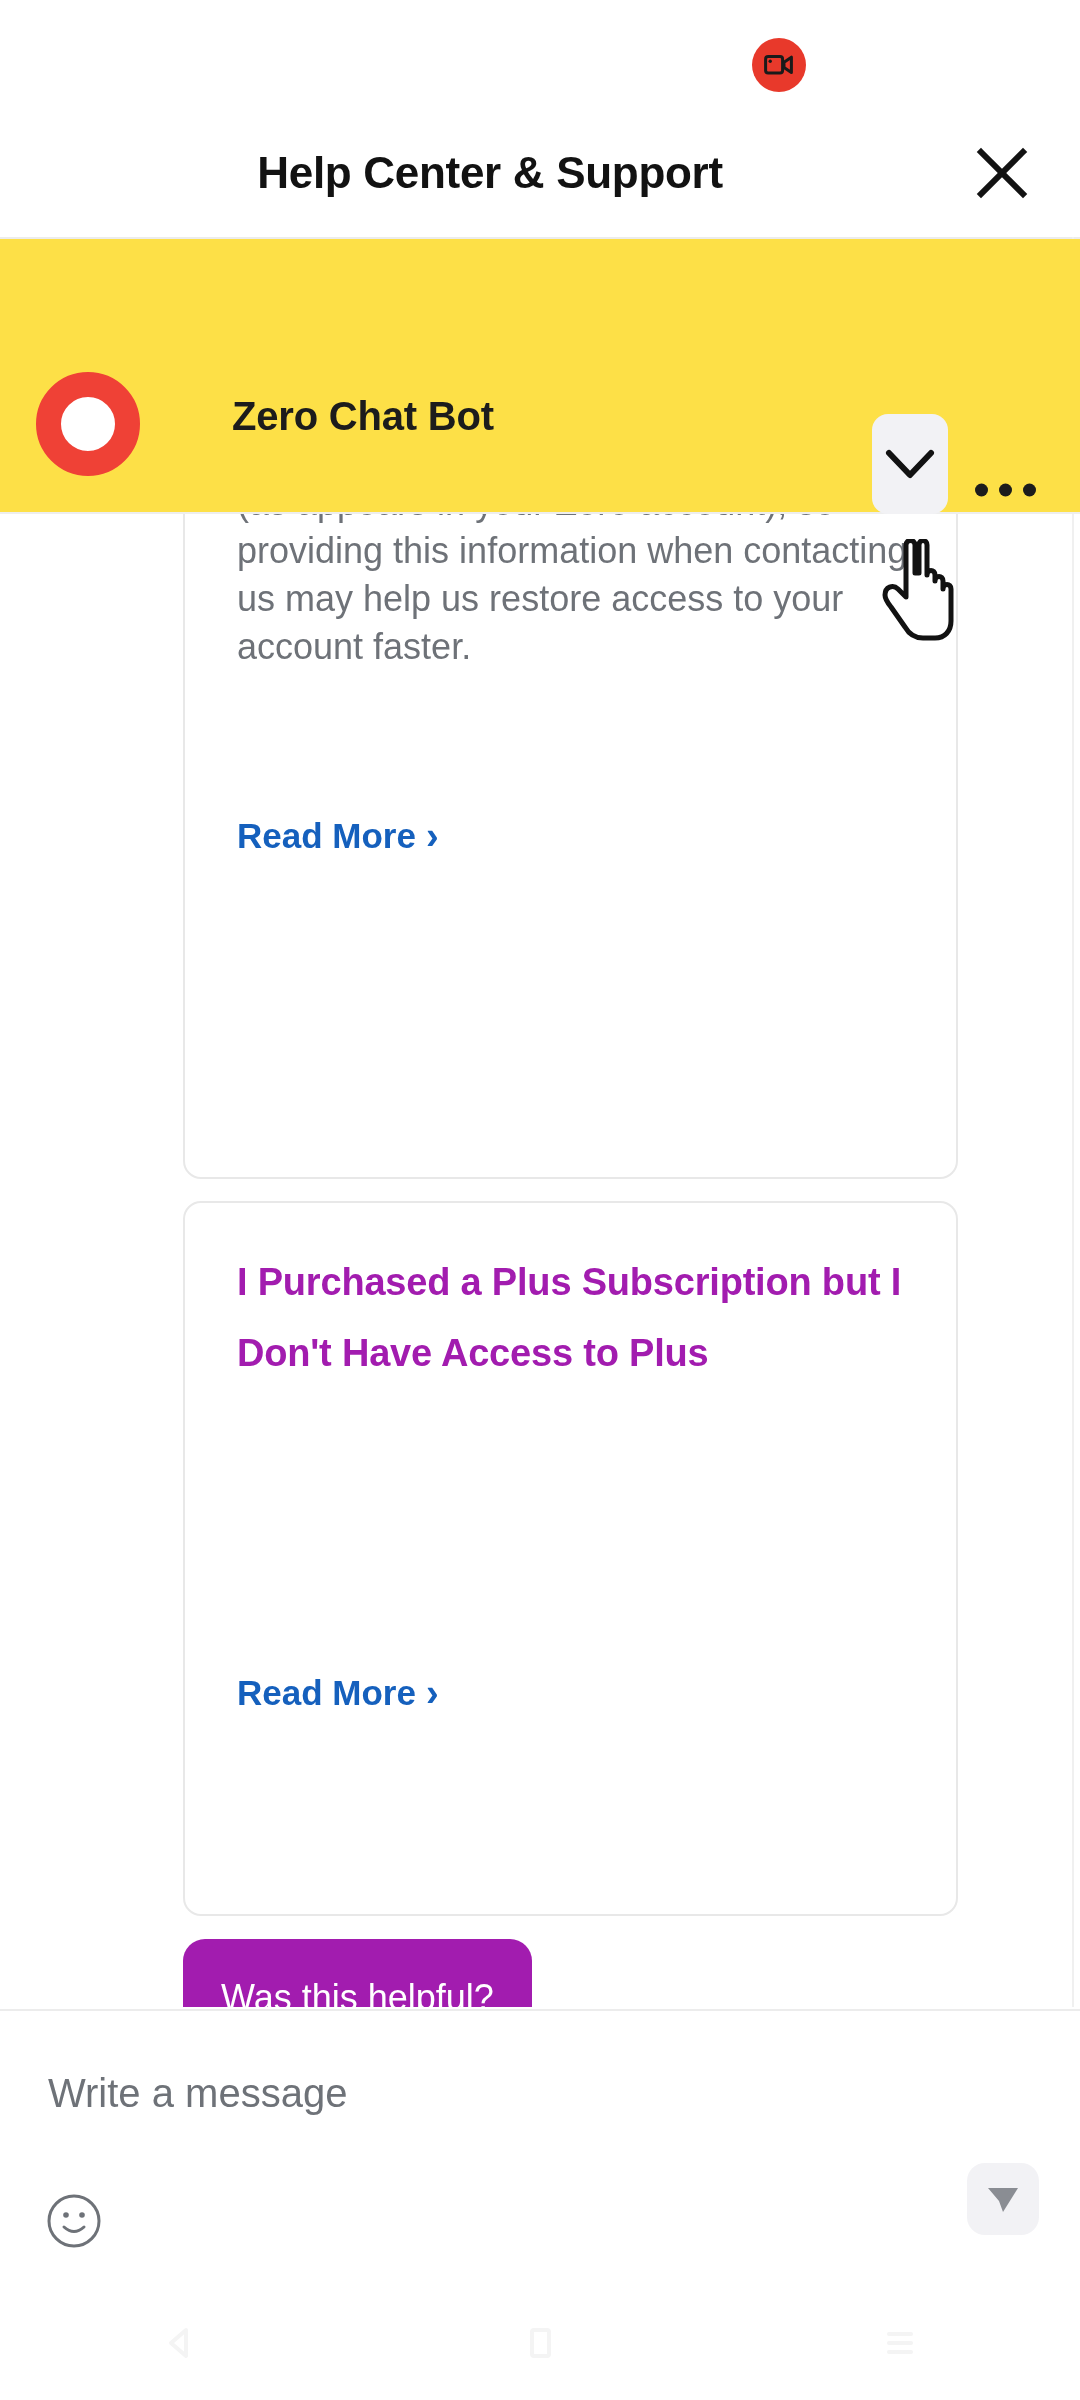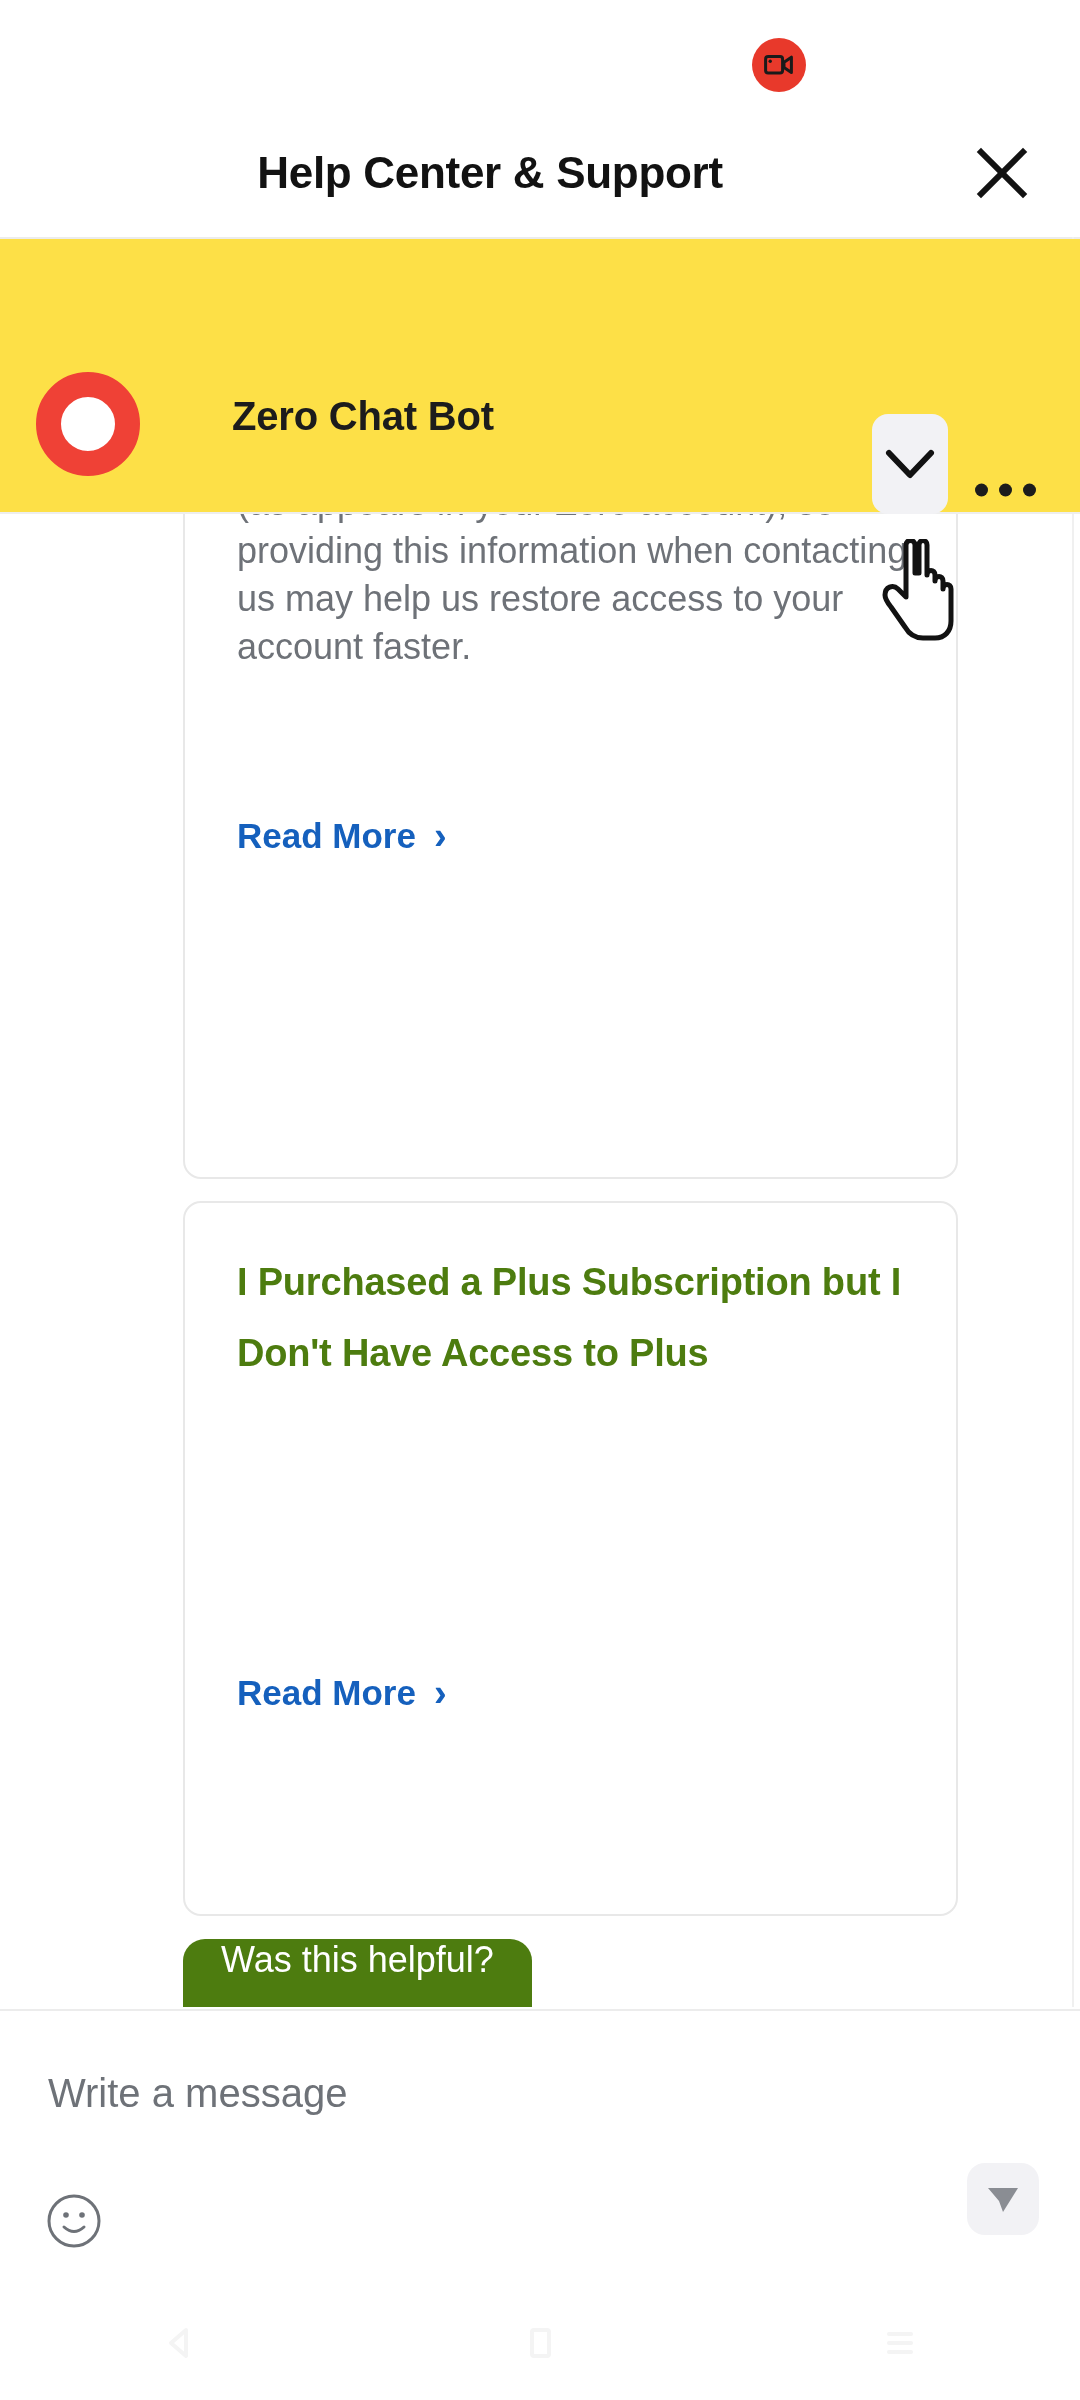--- a/index.html
+++ b/index.html
@@ -183,40 +183,40 @@
   .card-1 { top: 200px; height: 740px; }
   .card-2 { top: 962px; height: 715px; }
 
   .card-title {
     position: absolute;
     left: 52px;
     width: 680px;
     font-size: 38px;
     font-weight: 700;
     line-height: 71px;
-    color: #4d7c0f;
+    color: #a21caf;
     letter-spacing: -0.2px;
   }
   .card-body {
     position: absolute;
     left: 52px;
     width: 680px;
     font-size: 36px;
     line-height: 48px;
     color: #6e7278;
   }
   .read-more {
     position: absolute;
     left: 52px;
     font-size: 35px;
     font-weight: 700;
     color: #1560bd;
     display: flex;
     align-items: center;
-    gap: 18px;
+    gap: 10px;
     cursor: pointer;
   }
   .read-more .chev {
     font-size: 38px;
     font-weight: 700;
     line-height: 1;
   }
 
   .card-1 .card-body { top: 38px; }
   .card-1 .read-more { top: 375px; }
@@ -226,22 +226,22 @@
   .card-2 .read-more { top: 470px; }
 
   
   .helpful-bubble {
     position: absolute;
     left: 183px;
     top: 1700px;
     height: 118px;
     padding: 0 38px;
     display: flex;
-    align-items: flex-start;
-    background: #4d7c0f;
+    align-items: center;
+    background: #a21caf;
     border-radius: 22px;
     color: #ffffff;
     font-size: 36px;
     font-weight: 400;
   }
 
   
   .composer {
     position: absolute;
     top: 2009px;

